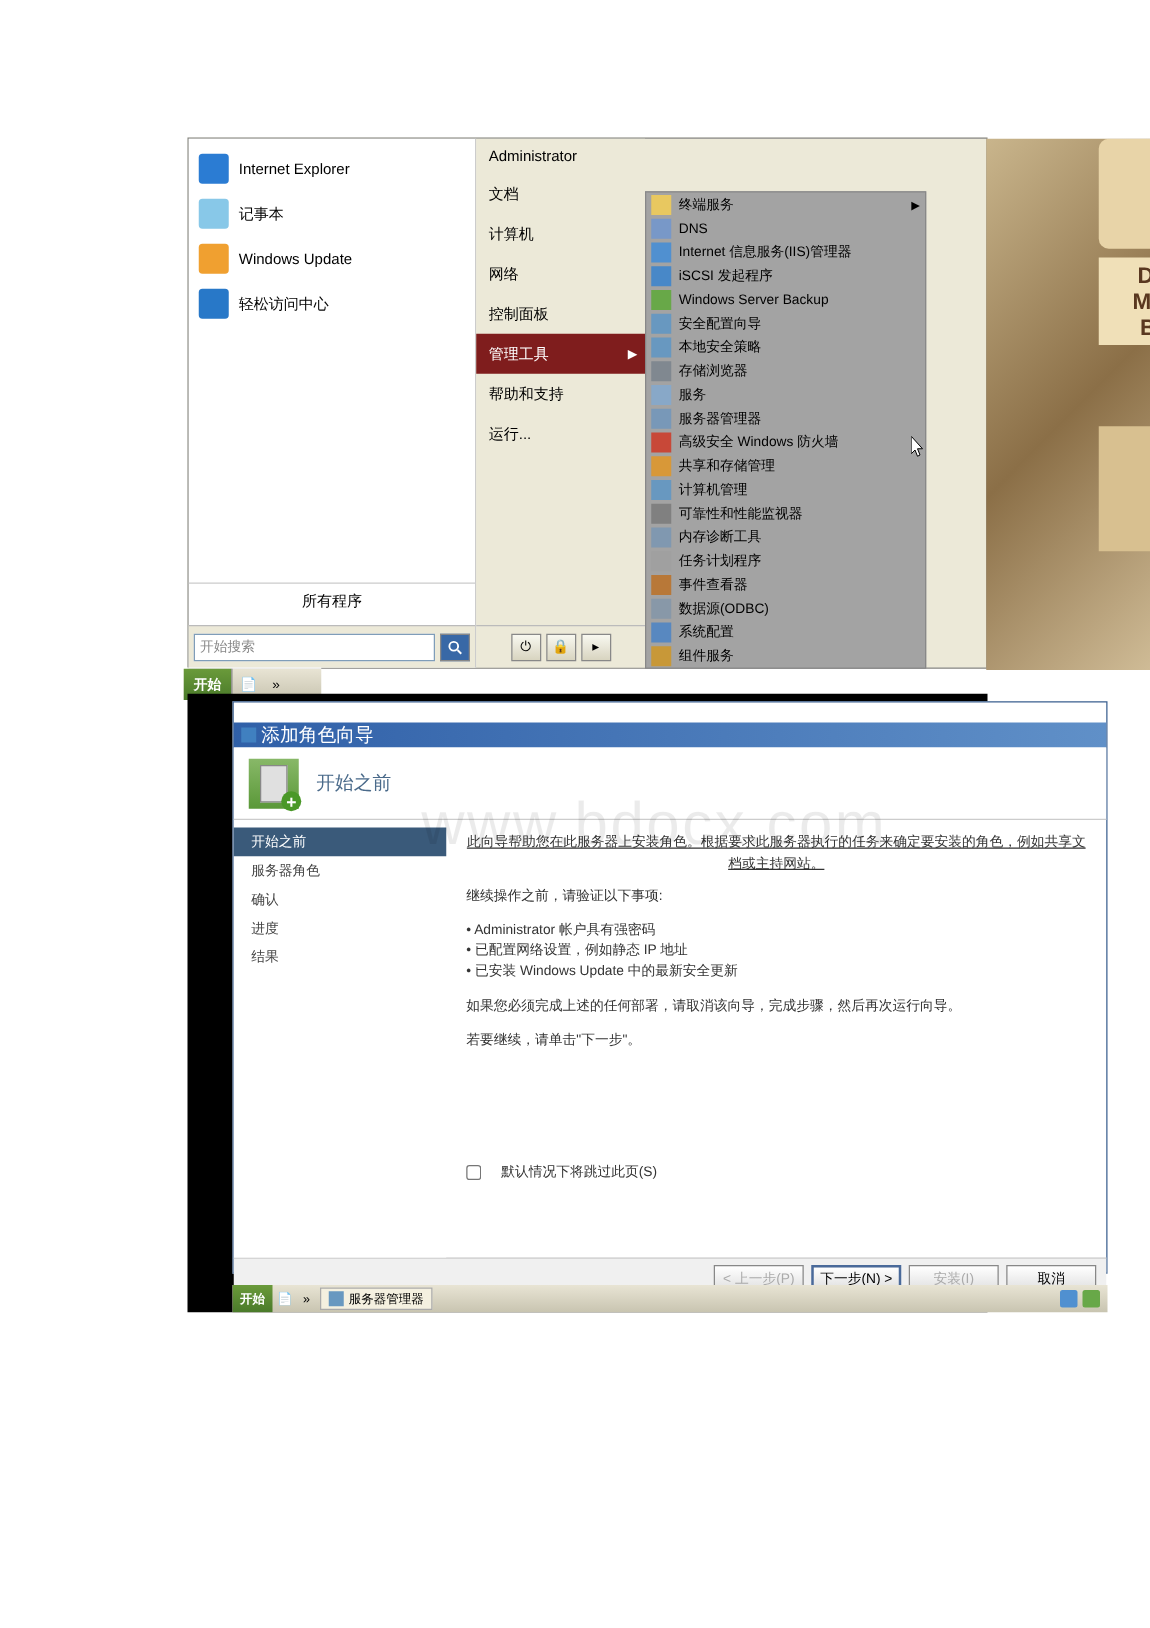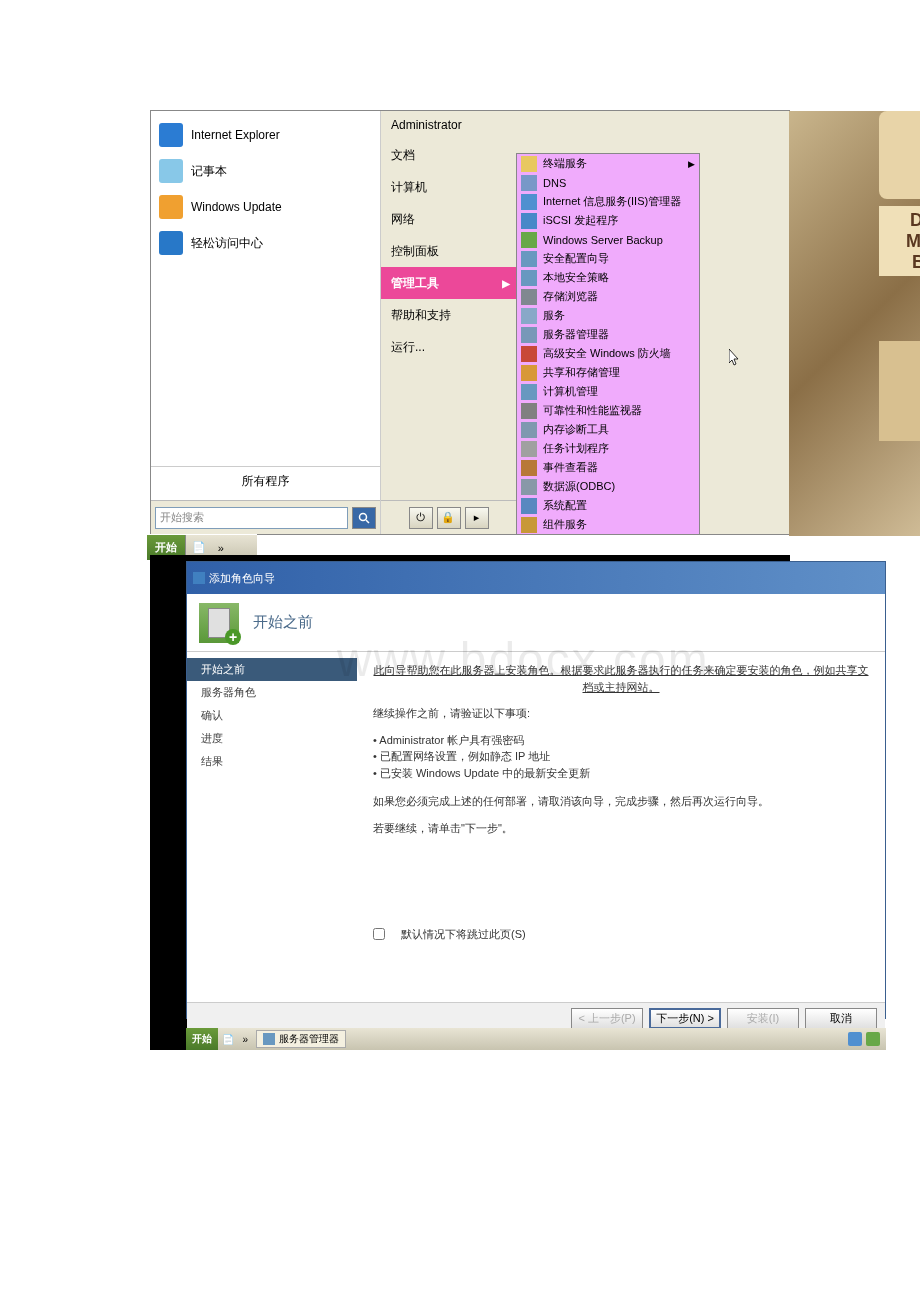--- a/index.html
+++ b/index.html
@@ -18,40 +18,40 @@
     .pin-icon { width: 24px; height: 24px; margin-right: 8px; border-radius: 3px; display: flex; align-items: center; justify-content: center; font-size: 14px; }
     .all-programs { position: absolute; bottom: 38px; left: 0; width: 100%; height: 30px; border-top: 1px solid #ccc; display: flex; align-items: center; justify-content: center; font-size: 12px; cursor: pointer; }
     .search-row { position: absolute; bottom: 0; left: 0; width: 100%; height: 34px; display: flex; align-items: center; padding: 0 4px; gap: 4px; background: #ece9d8; border-top: 1px solid #bbb; }
     .search-input { flex: 1; height: 22px; border: 1px solid #7f9db9; padding: 0 4px; font-size: 11px; color: #888; }
     .search-btn, .power-btn, .lock-btn, .arrow-btn { width: 24px; height: 22px; border: 1px solid #888; background: linear-gradient(#f8f8f0, #d8d4c0); display: flex; align-items: center; justify-content: center; font-size: 11px; cursor: pointer; }
     .search-btn { background: #3868a6; color: #fff; }
     
     .start-middle { position: absolute; left: 230px; top: 0; width: 135px; height: 100%; background: #ece9d8; }
     .mid-item { height: 32px; display: flex; align-items: center; padding: 0 10px; font-size: 12px; cursor: pointer; position: relative; }
     .mid-item.user { font-weight: normal; height: 28px; }
-    .mid-item.highlighted { background: #ec4899; color: #fff; font-weight: bold; }
+    .mid-item.highlighted { background: #7f1d1d; color: #fff; }
     .mid-item .arrow { position: absolute; right: 6px; font-size: 10px; }
     .power-row { position: absolute; bottom: 0; left: 0; width: 100%; height: 34px; display: flex; align-items: center; justify-content: center; gap: 4px; border-top: 1px solid #bbb; }
     
-    .start-right { position: absolute; left: 365px; top: 42px; width: 184px; background: #f0abfc; border: 1px solid #888; }
+    .start-right { position: absolute; left: 365px; top: 42px; width: 225px; background: #a3a3a3; border: 1px solid #888; }
     .sub-item { height: 19px; display: flex; align-items: center; padding: 0 4px; font-size: 11px; cursor: pointer; position: relative; white-space: nowrap; }
     .sub-icon { width: 16px; height: 16px; margin-right: 6px; display: inline-flex; align-items: center; justify-content: center; font-size: 10px; }
     .sub-item .arrow { position: absolute; right: 4px; font-size: 9px; }
     
     .taskbar1 { position: absolute; bottom: -26px; left: -4px; width: 110px; height: 26px; background: linear-gradient(#e8e4d4, #c8c4b0); border-top: 1px solid #fff; display: flex; align-items: center; font-size: 11px; }
     .start-btn1 { padding: 0 8px; height: 100%; display: flex; align-items: center; background: linear-gradient(#6a9a3a, #4a7a2a); color: #fff; font-weight: bold; border-right: 1px solid #888; }
     .taskbar1 .ql { padding: 0 6px; }
     
     
     .cursor { position: absolute; width: 12px; height: 18px; pointer-events: none; z-index: 100; }
     
     
     .img2 { position: relative; width: 640px; height: 495px; margin: 20px 0 0 150px; background: #000; }
     .wizard { position: absolute; left: 36px; top: 6px; width: 700px; height: 458px; background: #fff; border: 1px solid #3a5f8f; }
-    .wizard-title { height: 32px; background: linear-gradient(90deg, #3060a8, #6090c8); color: #fff; font-size: 11px; padding: 2px 6px; display: flex; align-items: center; }
+    .wizard-title { height: 20px; background: linear-gradient(90deg, #3060a8, #6090c8); color: #fff; font-size: 15px; padding: 2px 6px; display: flex; align-items: center; margin-top: 16px; }
     .wizard-title::before { content: ""; width: 12px; height: 12px; background: #4080c0; margin-right: 4px; }
     .wizard-header { height: 58px; background: #fff; border-bottom: 1px solid #ccc; display: flex; align-items: center; padding: 0 12px; gap: 14px; }
     .wiz-icon { width: 40px; height: 40px; background: linear-gradient(#88b868, #5a9838); display: flex; align-items: center; justify-content: center; position: relative; }
     .wiz-icon::before { content: ""; width: 20px; height: 28px; background: #e0e0e0; border: 1px solid #888; }
     .wiz-icon::after { content: "+"; position: absolute; bottom: -2px; right: -2px; width: 16px; height: 16px; background: #4a9828; color: #fff; border-radius: 50%; display: flex; align-items: center; justify-content: center; font-size: 14px; font-weight: bold; }
     .wizard-header h2 { font-size: 15px; font-weight: normal; color: #4a6a8a; }
     .watermark { position: absolute; top: 70px; left: 150px; font-size: 48px; color: rgba(0,0,0,0.08); font-weight: normal; letter-spacing: 2px; pointer-events: none; z-index: 1; }
     .wizard-body { display: flex; height: 350px; position: relative; }
     .wizard-nav { width: 170px; background: #fff; padding: 6px 0; }
     .nav-item { font-size: 11px; padding: 4px 14px; color: #444; cursor: pointer; }

